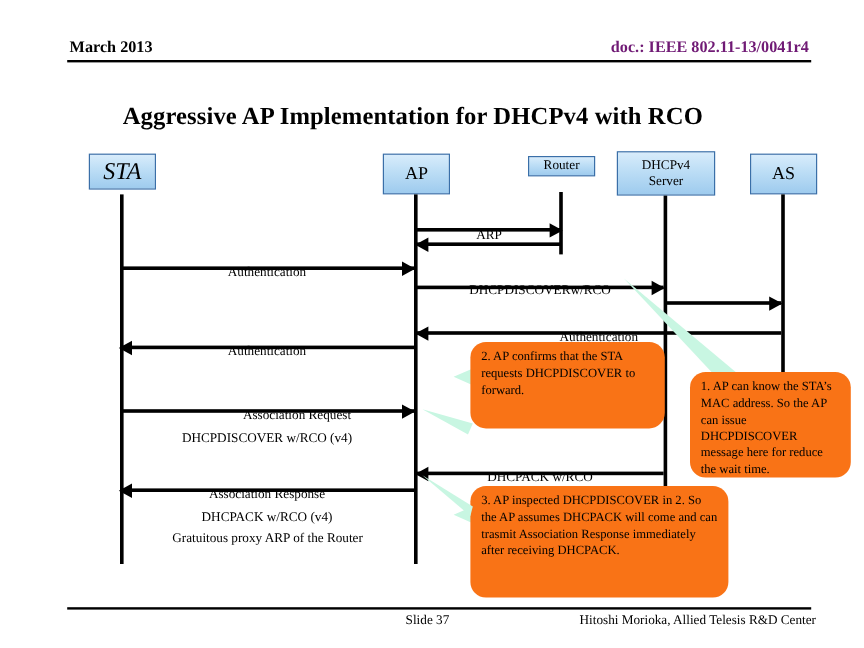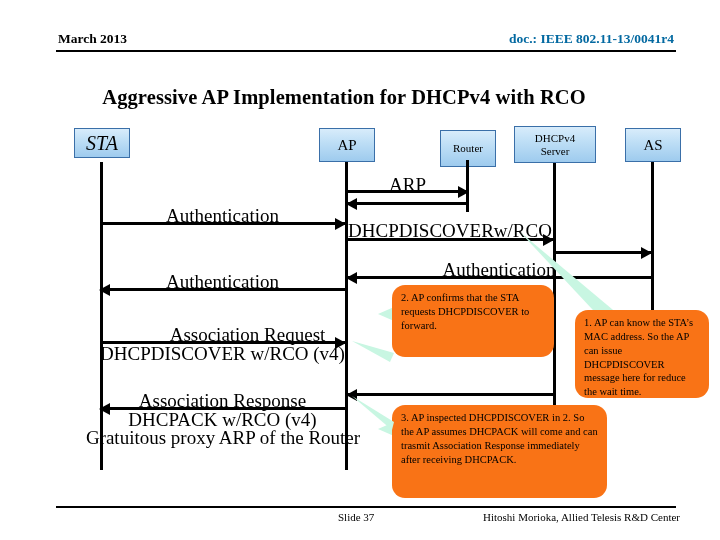--- a/index.html
+++ b/index.html
@@ -7,21 +7,21 @@
     width:720px;height:540px;background:#ffffff;overflow:hidden;
     font-family:"Liberation Serif","DejaVu Serif",serif;
     position:relative;
   }
   #slide{position:absolute;left:0;top:0;width:720px;height:540px;}
 
   
   .hdr-rule{position:absolute;left:56px;top:50px;width:620px;height:0;
             border-top:2.2px solid #000;}
   .hdr-left{position:absolute;left:58px;top:31px;font-size:13.5px;font-weight:bold;color:#000;}
-  .hdr-right{position:absolute;right:46px;top:31px;font-size:13.5px;font-weight:bold;color:#0369a1;}
+  .hdr-right{position:absolute;right:46px;top:31px;font-size:13.5px;font-weight:bold;color:#701a75;}
 
   
   .ftr-rule{position:absolute;left:56px;top:506px;width:620px;height:0;
             border-top:2.2px solid #000;}
   .ftr-left{position:absolute;left:56px;top:539px;font-size:17px;color:#000;}
   .ftr-mid{position:absolute;left:338px;top:511px;font-size:11px;color:#000;}
   .ftr-right{position:absolute;right:40px;top:511px;font-size:11px;color:#000;}
 
   
   .title{position:absolute;left:0;top:86px;width:688px;text-align:center;
@@ -41,21 +41,21 @@
   .lifeline{position:absolute;width:3px;background:#000;}
 
   
   .arrow{position:absolute;height:3px;background:#000;}
   .arrow .head{position:absolute;top:-4.5px;width:0;height:0;
                border-top:6px solid transparent;border-bottom:6px solid transparent;}
   .arrow.r .head{right:-1px;border-left:11px solid #000;}
   .arrow.l .head{left:-1px;border-right:11px solid #000;}
 
   
-  .alabel{position:absolute;font-size:19px;color:#000;white-space:nowrap;text-align:center;}
+  .alabel{position:absolute;font-size:11px;color:#000;white-space:nowrap;text-align:center;margin-top:16px;}
 
   
   .callout{position:absolute;box-sizing:border-box;
            background:#f97316;border-radius:13px;
            color:#000;font-size:10.5px;line-height:1.32;
            padding:6px 8px 6px 9px;
            font-family:"Liberation Serif","DejaVu Serif",serif;}
   .tail{position:absolute;width:0;height:0;}
 </style>
 </head>
@@ -70,21 +70,21 @@
   <div class="title">Aggressive AP Implementation for DHCPv4 with RCO</div>
 
   <div class="node" style="left:74px;top:128px;width:56px;height:30px;font-size:20px;font-style:italic;">
     <span>STA</span>
   </div>
 
   <div class="node" style="left:319px;top:128px;width:56px;height:34px;font-size:15px;">
     <span>AP</span>
   </div>
 
-  <div class="node" style="left:440px;top:130px;width:56px;height:37px;font-size:11px;">
+  <div class="node" style="left:440px;top:130px;width:56px;height:17px;font-size:11px;">
     <span>Router</span>
   </div>
 
   <div class="node" style="left:514px;top:126px;width:82px;height:37px;font-size:11px;flex-direction:column;">
     <span>DHCPv4</span>
     <span>Server</span>
   </div>
 
   <div class="node" style="left:625px;top:128px;width:56px;height:34px;font-size:15px;">
     <span>AS</span>
@@ -128,20 +128,21 @@
   <div class="arrow l" style="left:100px;top:288px;width:245px;">
       <i class="head"></i>
     </div>
 
   <div class="alabel" style="left:100px;top:324px;width:245px;padding-left:25px;">Association Request</div>
   <div class="arrow r" style="left:102px;top:341px;width:243px;">
       <i class="head"></i>
     </div>
   <div class="alabel" style="left:100px;top:343px;width:245px;">DHCPDISCOVER w/RCO (v4)</div>
 
+  <div class="alabel" style="left:347px;top:376px;width:206px;">DHCPACK w/RCO</div>
   <div class="arrow l" style="left:347px;top:393px;width:206px;">
       <i class="head"></i>
     </div>
 
   <div class="alabel" style="left:100px;top:390px;width:245px;">Association Response</div>
   <div class="arrow l" style="left:100px;top:407px;width:245px;">
       <i class="head"></i>
     </div>
   <div class="alabel" style="left:100px;top:409px;width:245px;">DHCPACK w/RCO (v4)</div>
   <div class="alabel" style="left:78px;top:427px;width:290px;">Gratuitous proxy ARP of the Router</div>

